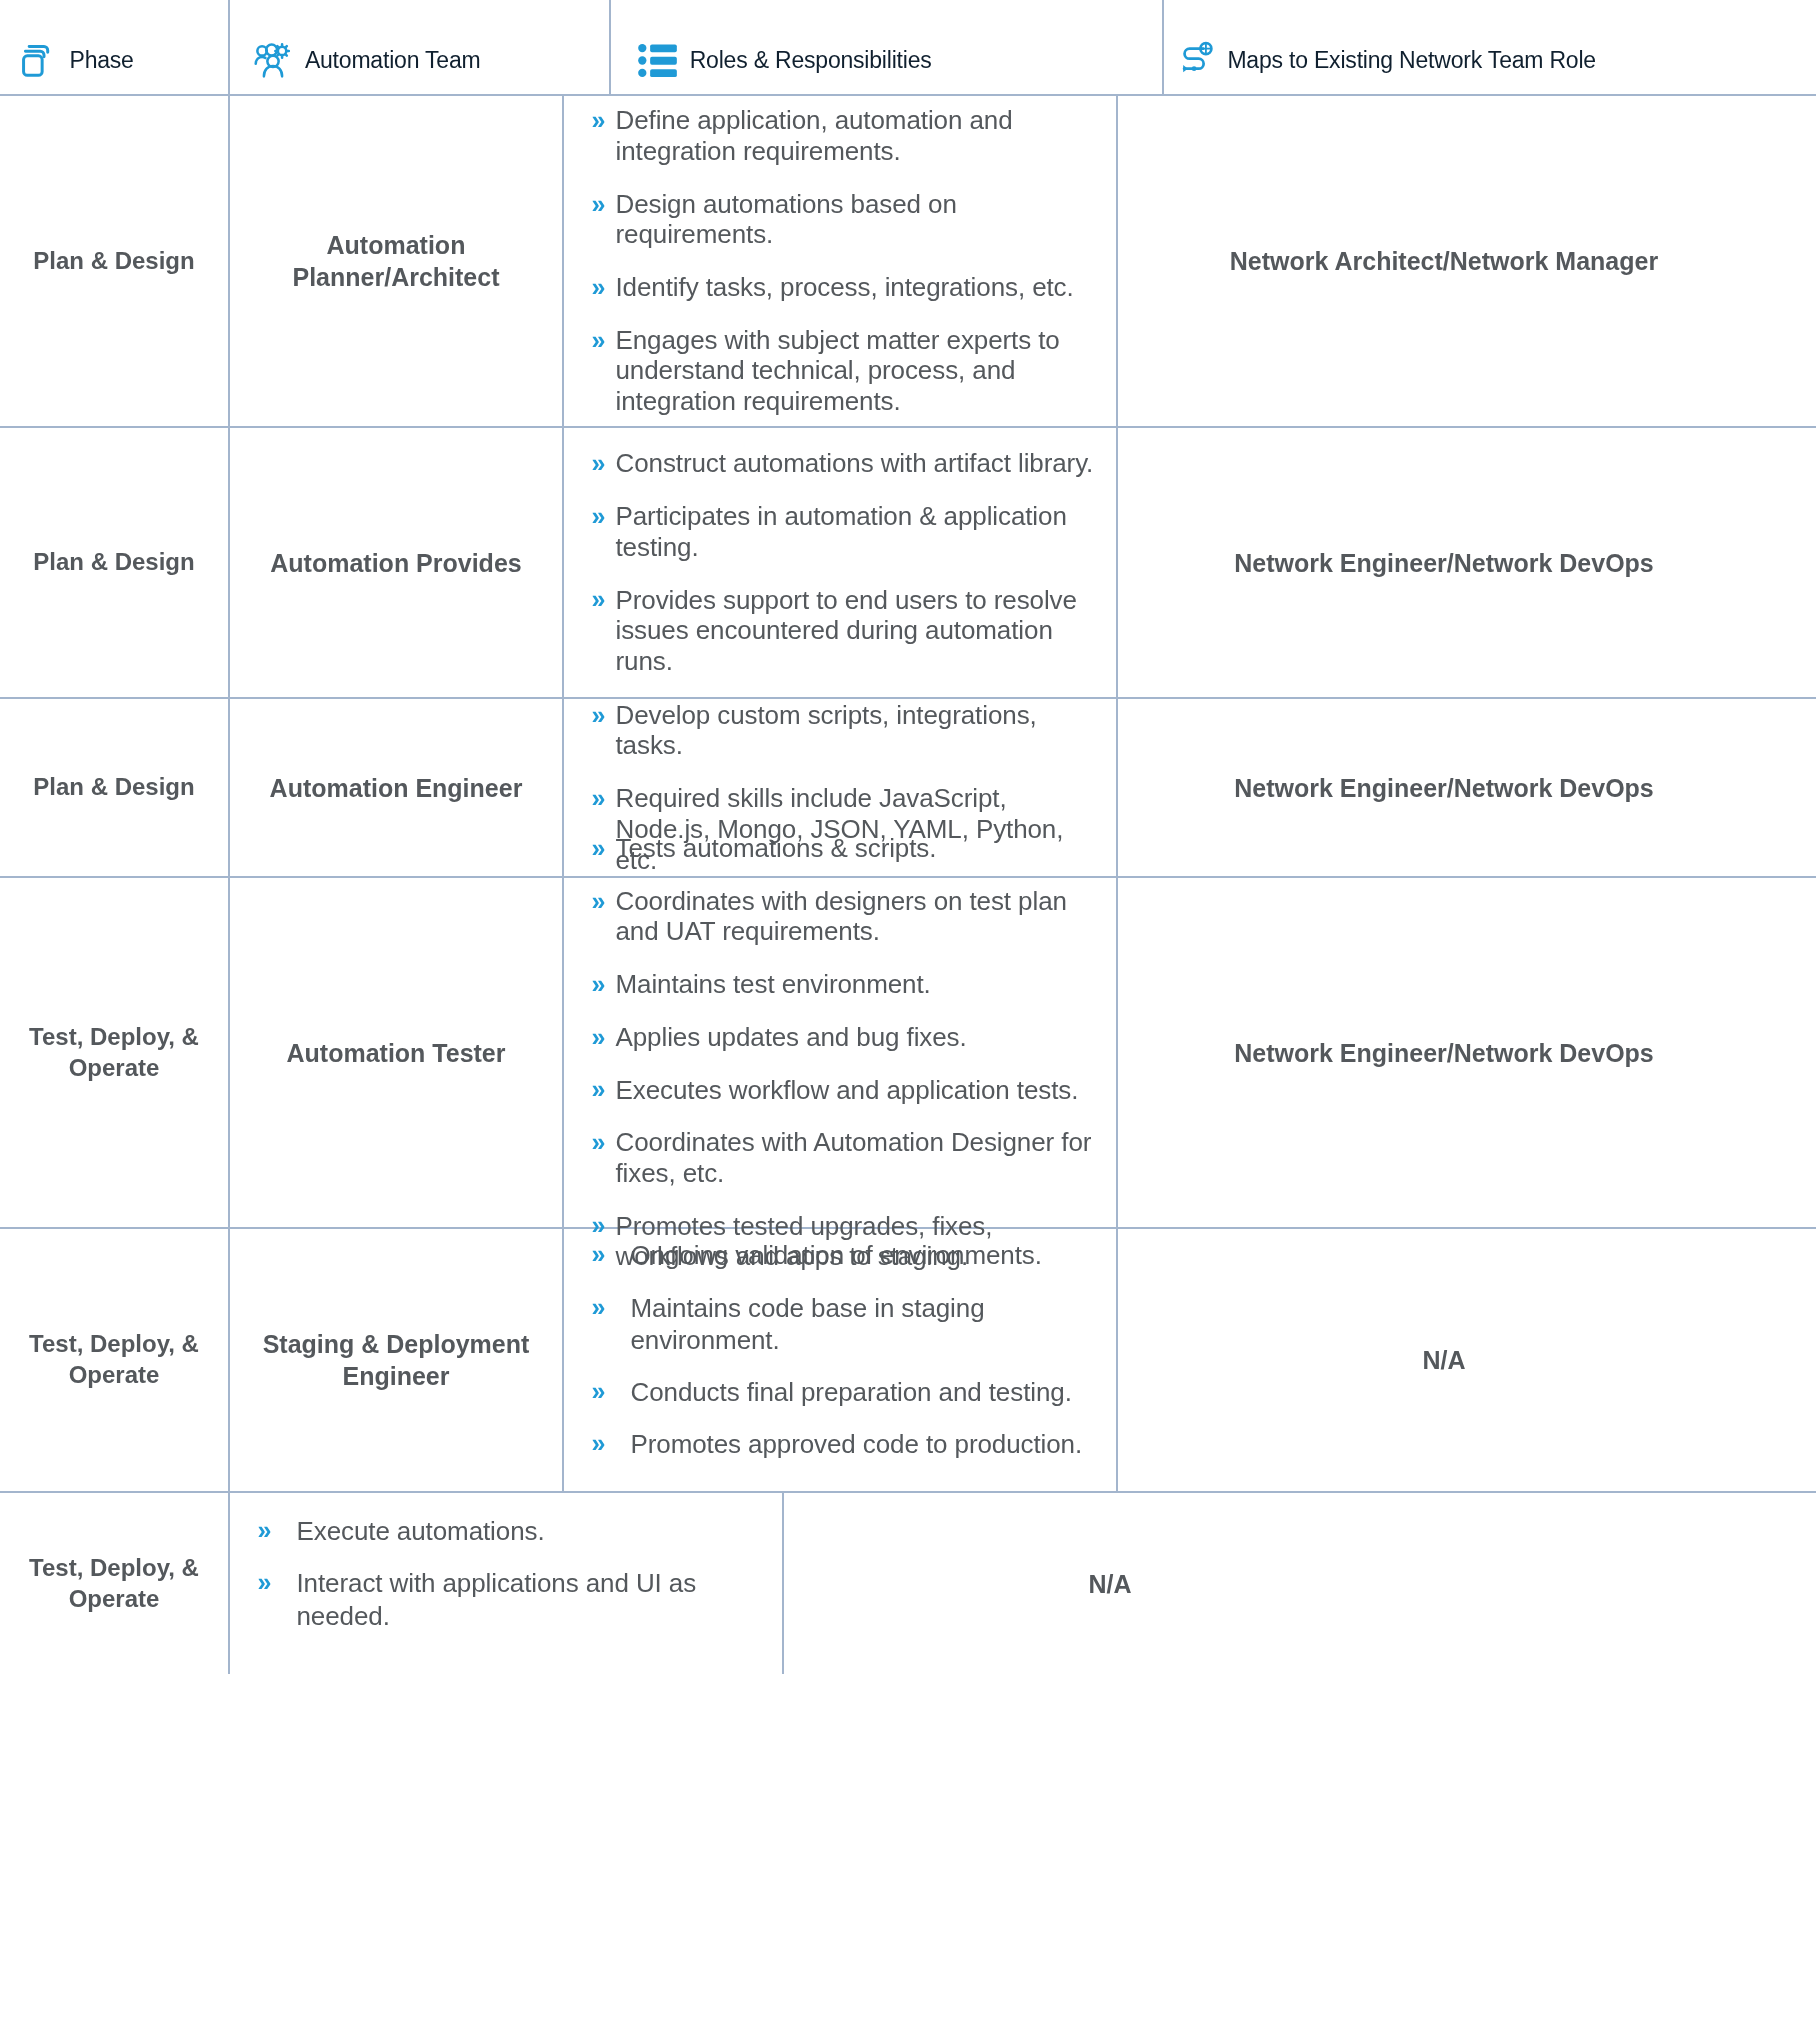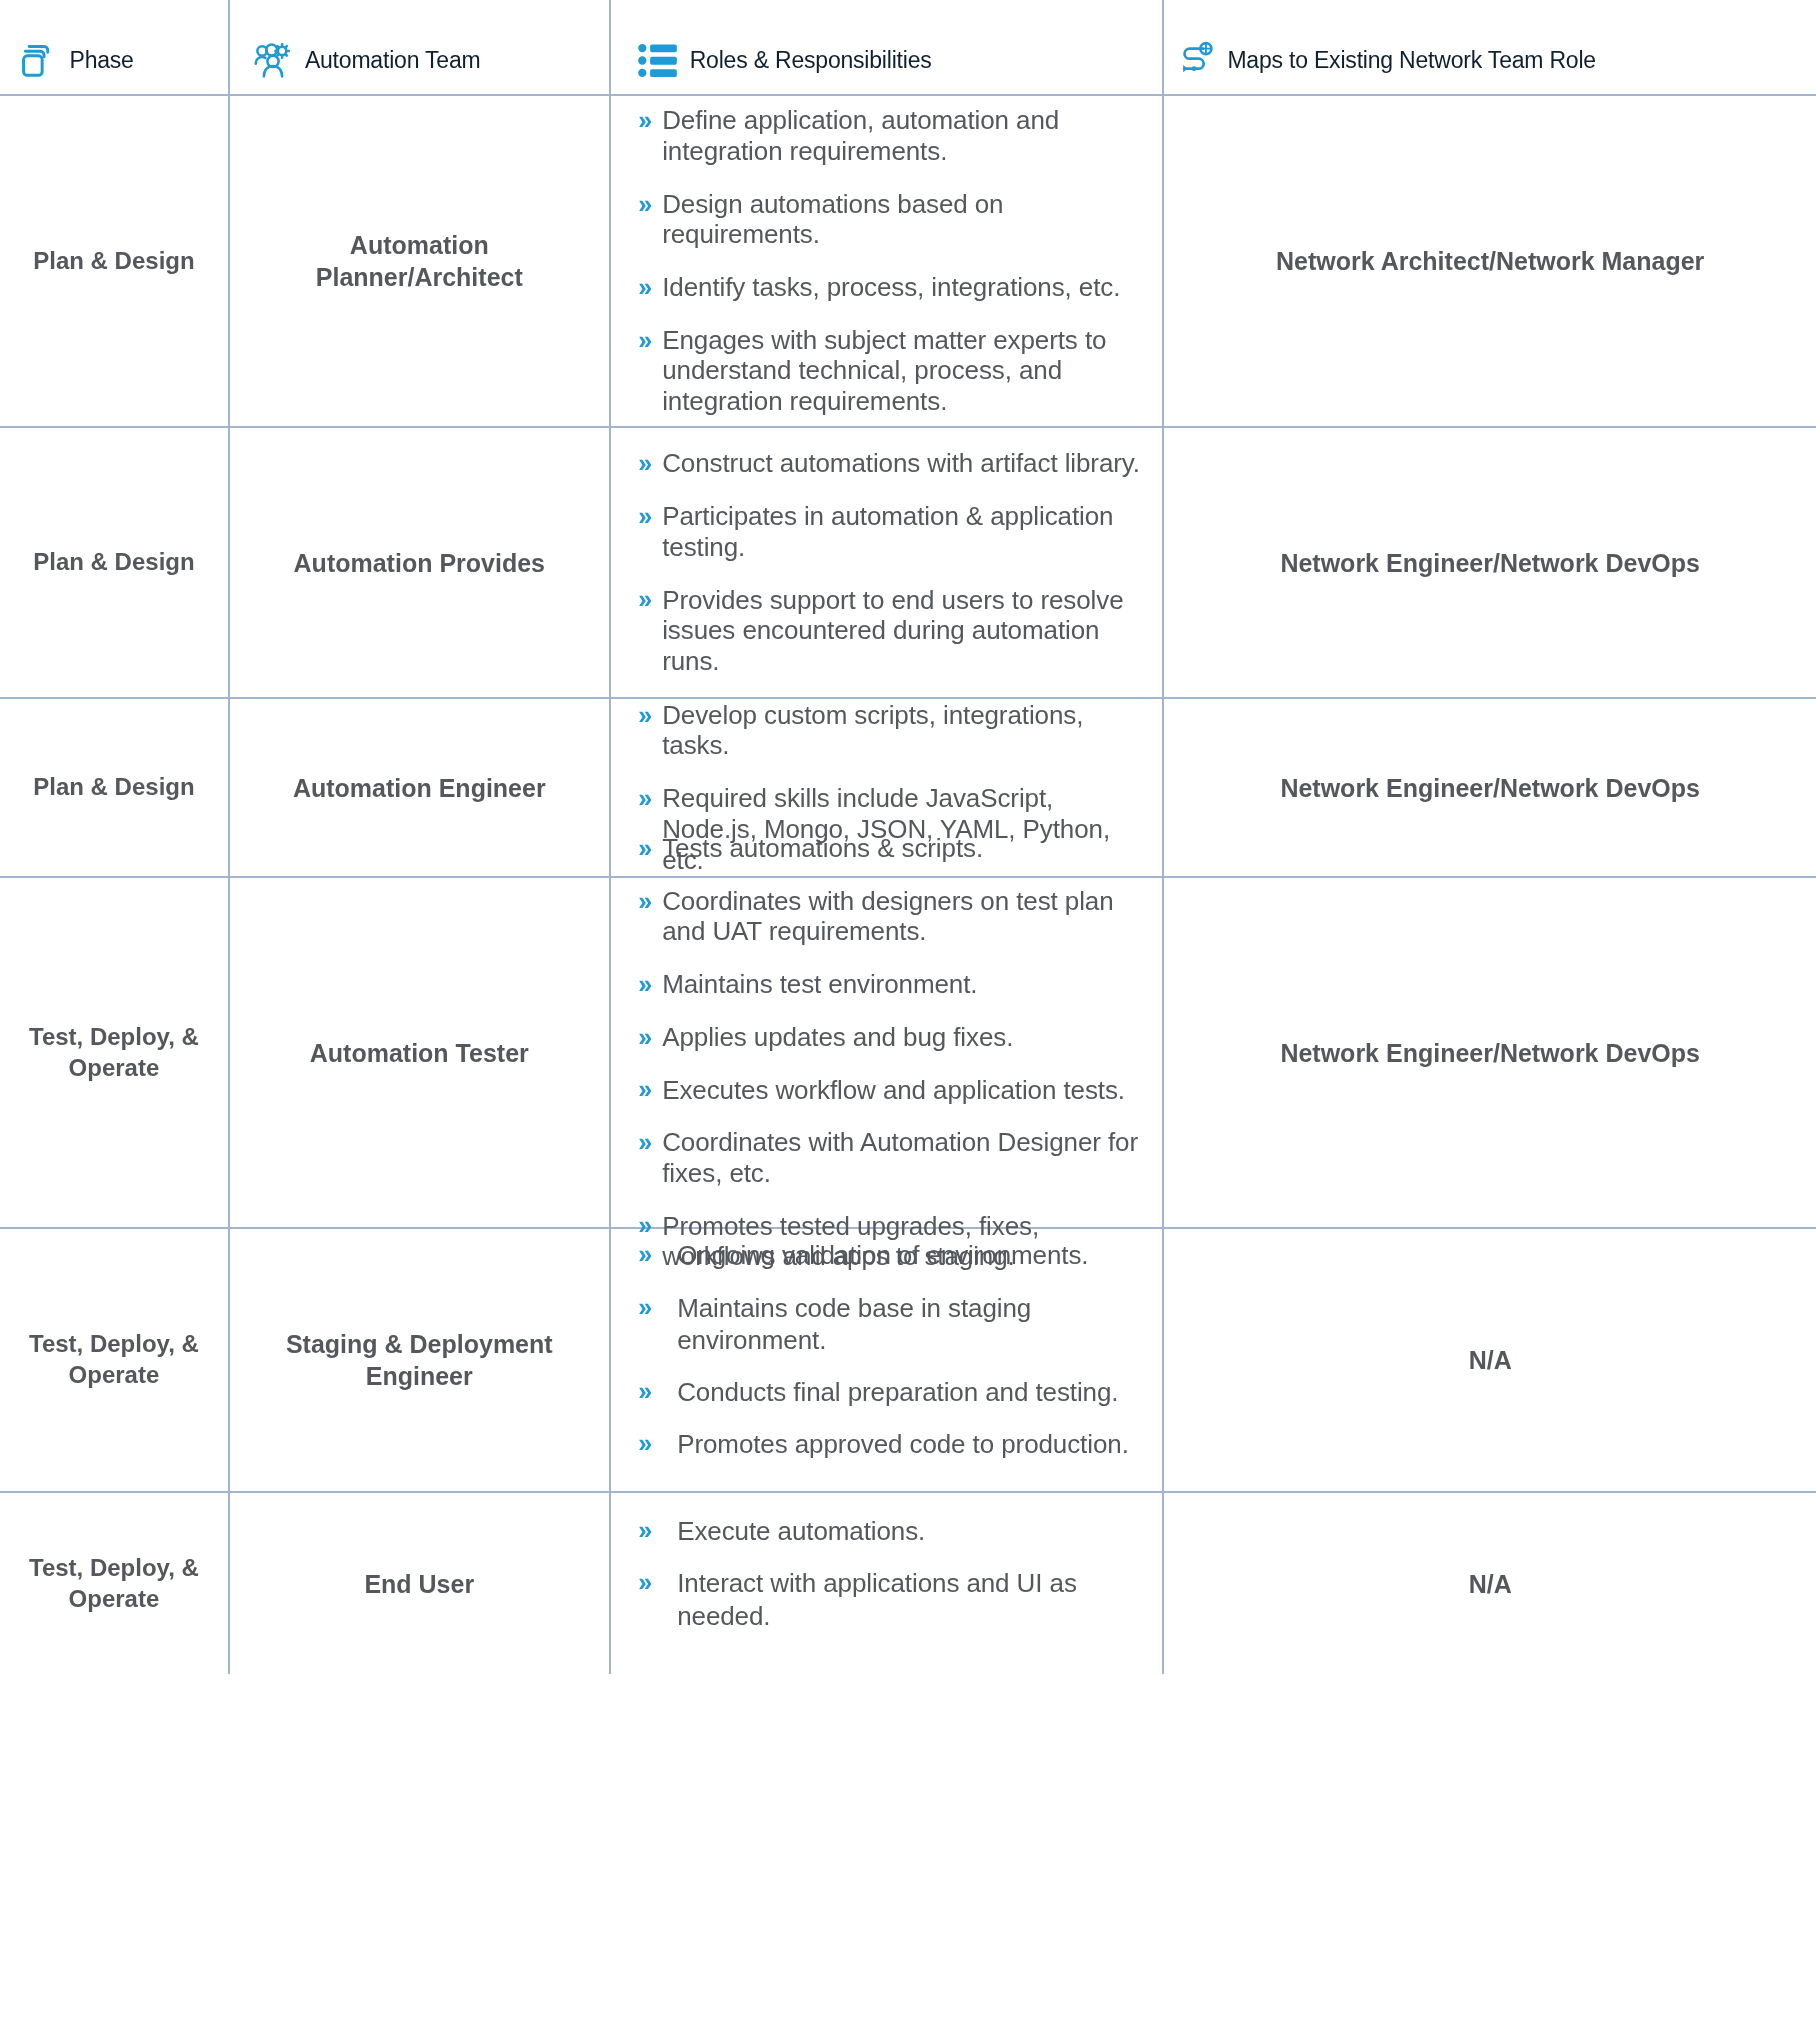--- a/index.html
+++ b/index.html
@@ -64,21 +64,21 @@
     box-sizing: border-box;
     border-bottom: 2.8px solid #a3b5cd;
   }
   .tr:last-child { border-bottom: none; }
 
   .td {
     box-sizing: border-box;
     position: relative;
   }
   .td.c1 { width: 228px; }
-  .td.c2 { width: 381px; border-left: 2.8px solid #a3b5cd; }
+  .td.c2 { width: 334px; border-left: 2.8px solid #a3b5cd; }
   .td.c3 { width: 554px; border-left: 2.8px solid #a3b5cd; }
   .td.c4 { width: 654px; border-left: 2.8px solid #a3b5cd; }
 
   .cell-center {
     display: flex;
     align-items: center;
     justify-content: center;
     height: 100%;
     text-align: center;
     padding: 0 13px;
@@ -389,25 +389,20 @@
             <span class="map-text">N/A</span>
           </div>
         </div>
       </div>
       <div class="tr" style="height: 181px;">
         <div class="td c1">
           <div class="cell-center">
             <span class="phase-text">Test, Deploy, &amp;<br>Operate</span>
           </div>
         </div>
-        <div class="td c2">
-          <div class="cell-center">
-            <span class="team-text">End User</span>
-          </div>
-        </div>
         <div class="td c3">
           <ul class="bullets wide">
             <li class="bullet">
               <span class="chev">»</span>
               <span class="btext">Execute automations.</span>
             </li>
             <li class="bullet">
               <span class="chev">»</span>
               <span class="btext">Interact with applications and UI as needed.</span>
             </li>

